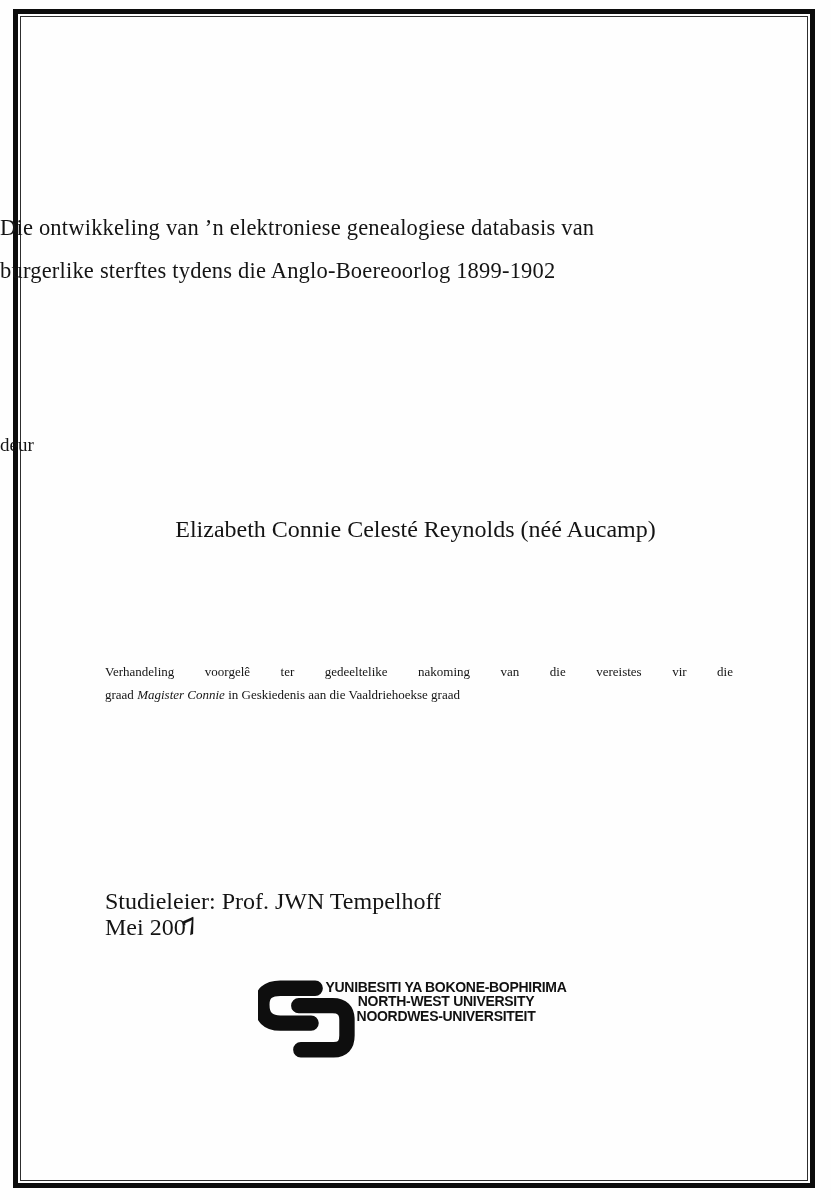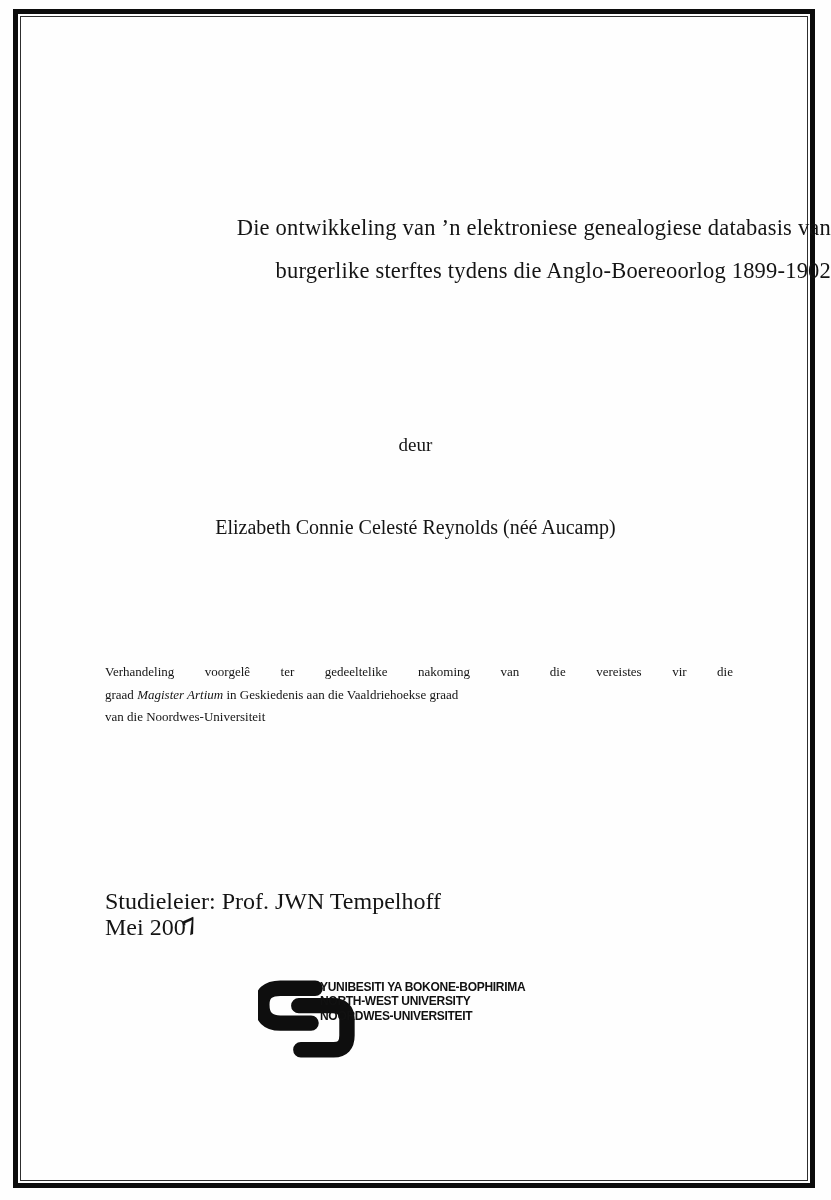--- a/index.html
+++ b/index.html
@@ -24,34 +24,33 @@
   }
   .frame-inner {
     position: absolute;
     inset: 2px;
     border: 1px solid #2e2e2e;
   }
   .block { position: absolute; }
 
   .title {
     top: 206px; left: 0; right: 0;
-    text-align: right;
+    text-align: left;
     font-size: 22.5px;
     line-height: 43px;
     letter-spacing: 0.2px;
   }
   .byline {
     top: 434px; left: 0; right: 0;
-    text-align: center;
     font-size: 19px;
   }
   .author {
     top: 516px; left: 0; right: 0;
     text-align: center;
-    font-size: 20px;
+    font-size: 24px;
   }
   .statement {
     top: 661px; left: 105px; width: 628px;
     font-size: 13px;
     line-height: 22.5px;
   }
   .statement .justified {
     text-align: justify;
     text-align-last: justify;
   }
@@ -74,24 +73,24 @@
     width: 320px; height: 80px;
   }
   .logo-mark {
     position: absolute;
     left: 0; top: 0;
   }
   .logo-text {
     position: absolute;
     left: 62px; top: 1px;
     width: 252px;
-    text-align: left;
+    text-align: center;
     font-family: "Liberation Sans", sans-serif;
     font-weight: 700;
-    font-size: 12px;
+    font-size: 14px;
     line-height: 14.3px;
     letter-spacing: -0.3px;
     color: #111111;
     white-space: nowrap;
   }
 </style>
 </head>
 <body>
 
 <div class="page">
@@ -104,22 +103,21 @@
     <div>Die ontwikkeling van ’n elektroniese genealogiese databasis van</div>
     <div>burgerlike sterftes tydens die Anglo-Boereoorlog 1899-1902</div>
   </div>
 
   <div class="block byline">deur</div>
 
   <div class="block author">Elizabeth Connie Celesté Reynolds (néé Aucamp)</div>
 
   <div class="block statement">
     <div class="justified">Verhandeling voorgelê ter gedeeltelike nakoming van die vereistes vir die</div>
-    <div><span>graad </span><span class="italic">Magister Artium</span><span> in Geskiedenis aan die Vaaldriehoekse graad</span></div>
-    <div>van die Noordwes-Universiteit</div>
+    <div><span>graad </span><span class="italic">Magister Connie</span><span> in Geskiedenis aan die Vaaldriehoekse graad</span></div>
   </div>
 
   <div class="block supervisor-block">
     <div>Studieleier: Prof. JWN Tempelhoff</div>
     <div><span>Mei 200</span><span class="odd-seven">7</span></div>
   </div>
 
   <div class="block logo-block">
     <svg class="logo-mark" width="100" height="80" viewBox="0 0 94 78" aria-hidden="true">
 

